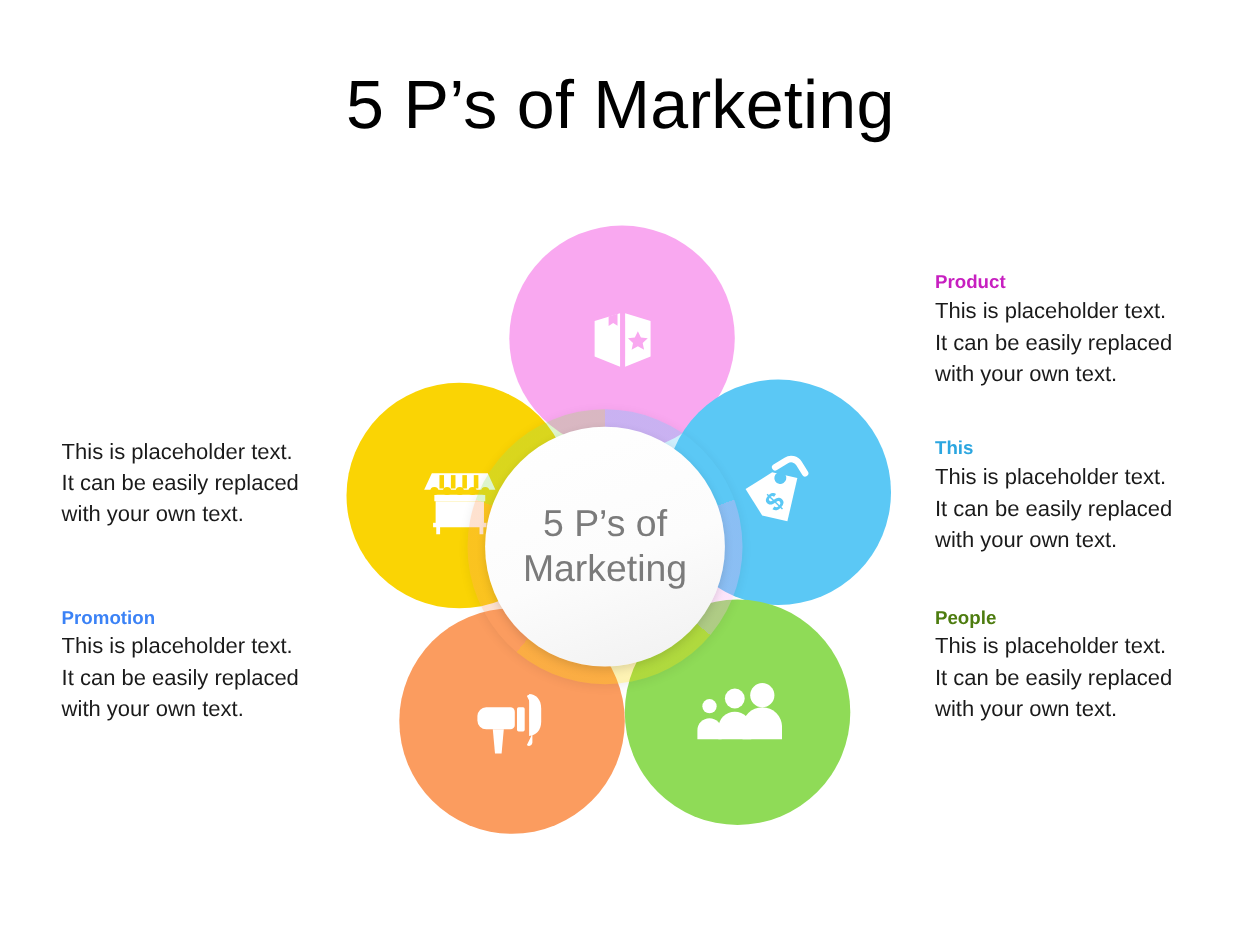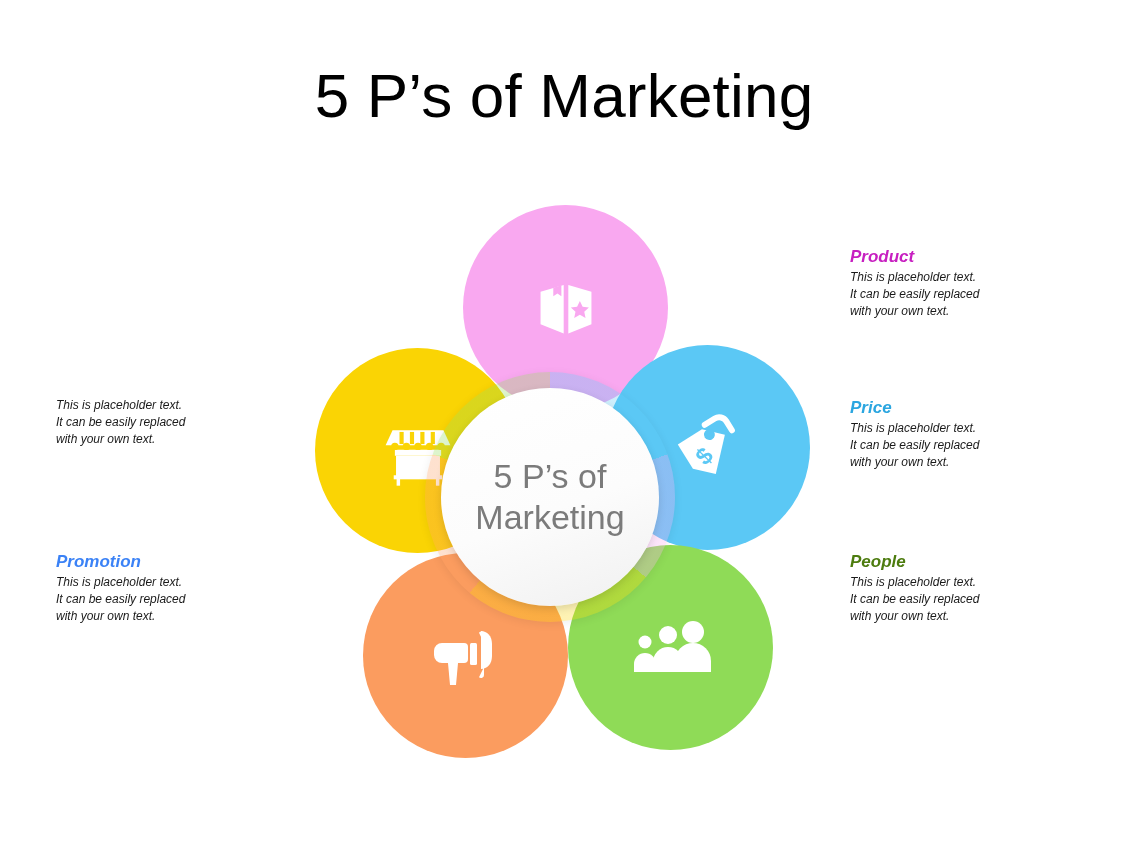--- a/index.html
+++ b/index.html
@@ -89,29 +89,29 @@
   #center-label {
     font-size: 34px;
     line-height: 1.22;
     color: #7b7b7b;
     text-align: center;
     font-weight: 400;
     white-space: pre-line;
   }
 
   
-  .info-block { position: absolute; width: 250px; font-style: italic; }
+  .info-block { position: absolute; width: 250px; }
   .info-heading {
     font-size: 17px;
     font-weight: bold;
     margin: 0 0 2px 0;
     line-height: 1.25;
   }
   .info-body {
-    font-size: 12px;
+    font-size: 20px;
     color: #1a1a1a;
     line-height: 1.42;
     margin: 0;
     white-space: pre-line;
   }
 
   #block-product   { left: 850px; top: 246px; }
   #block-price     { left: 850px; top: 397px; }
   #block-people    { left: 850px; top: 551px; }
   #block-place     { left: 56px;  top: 397px; }
@@ -223,21 +223,21 @@
 </div>
 
 <div class="info-block" id="block-product">
   <p class="info-heading" style="color: rgb(199, 31, 192);">Product</p>
   <p class="info-body">This is placeholder text.
 It can be easily replaced
 with your own text.</p>
 </div>
 
 <div class="info-block" id="block-price">
-  <p class="info-heading" style="color: rgb(43, 166, 224);">Price</p>
+  <p class="info-heading" style="color: rgb(43, 166, 224);">This</p>
   <p class="info-body">This is placeholder text.
 It can be easily replaced
 with your own text.</p>
 </div>
 
 <div class="info-block" id="block-people">
   <p class="info-heading" style="color: #4d7c0f;">People</p>
   <p class="info-body">This is placeholder text.
 It can be easily replaced
 with your own text.</p>

